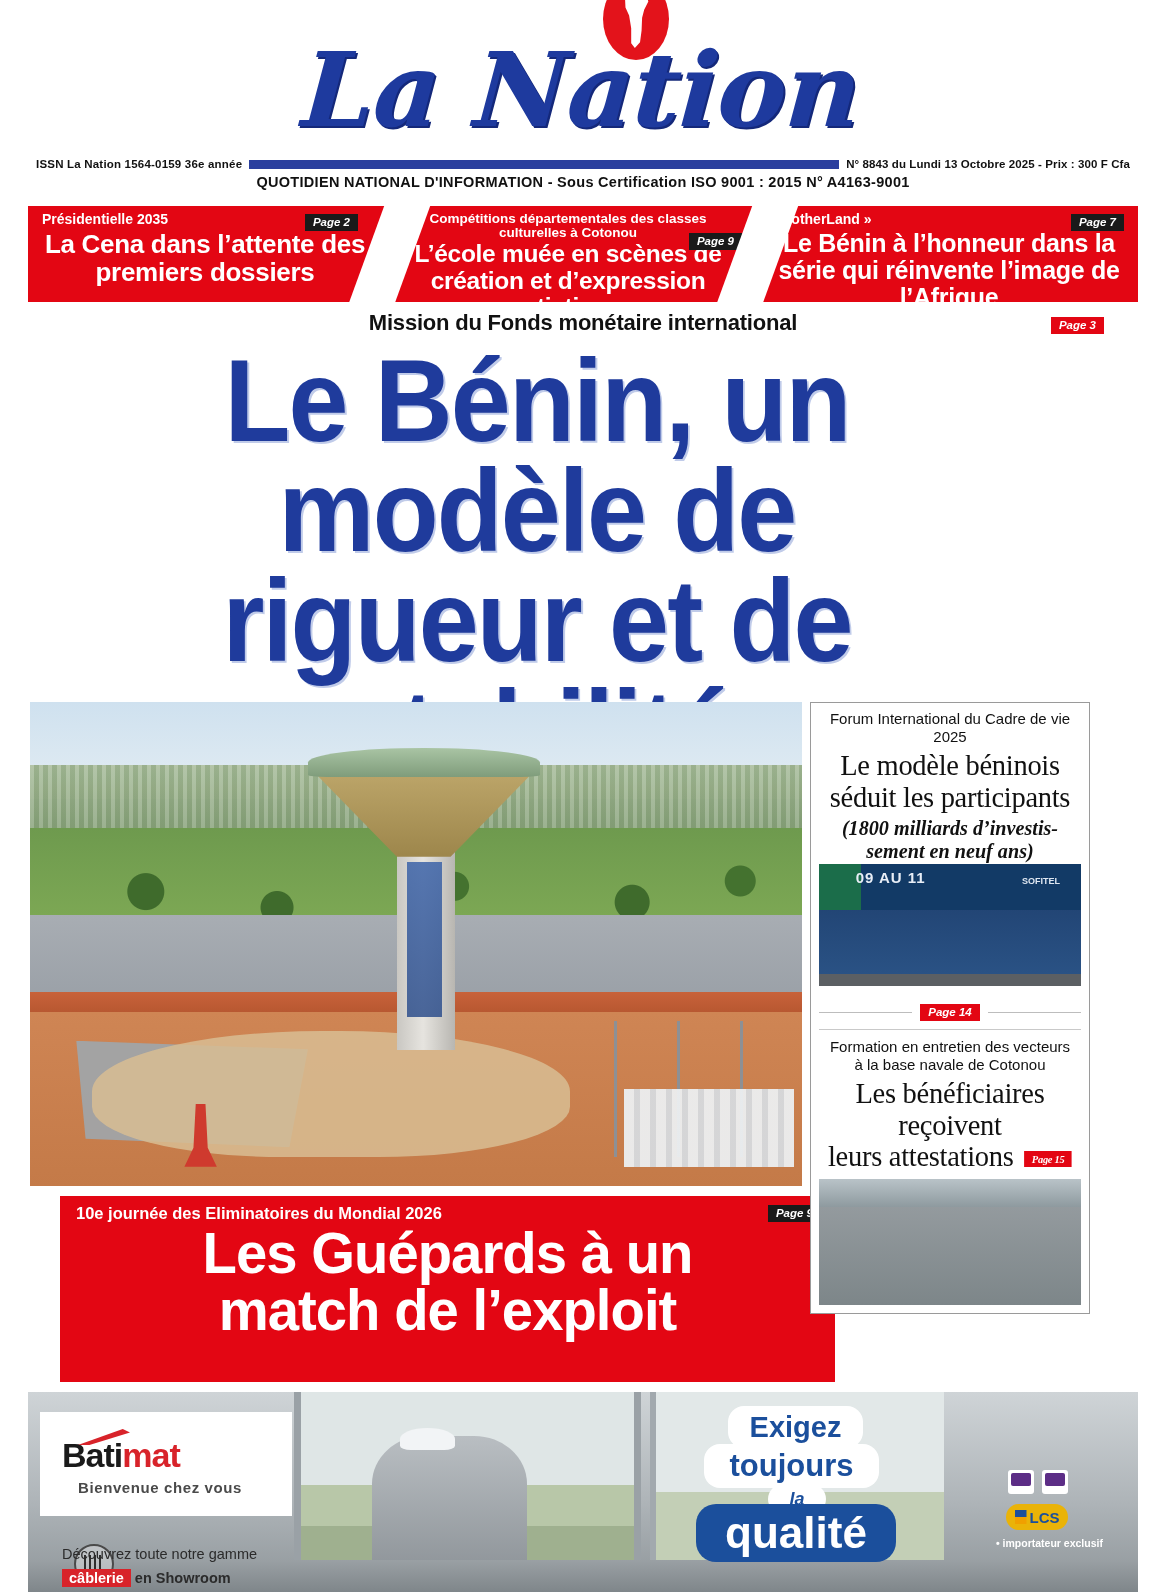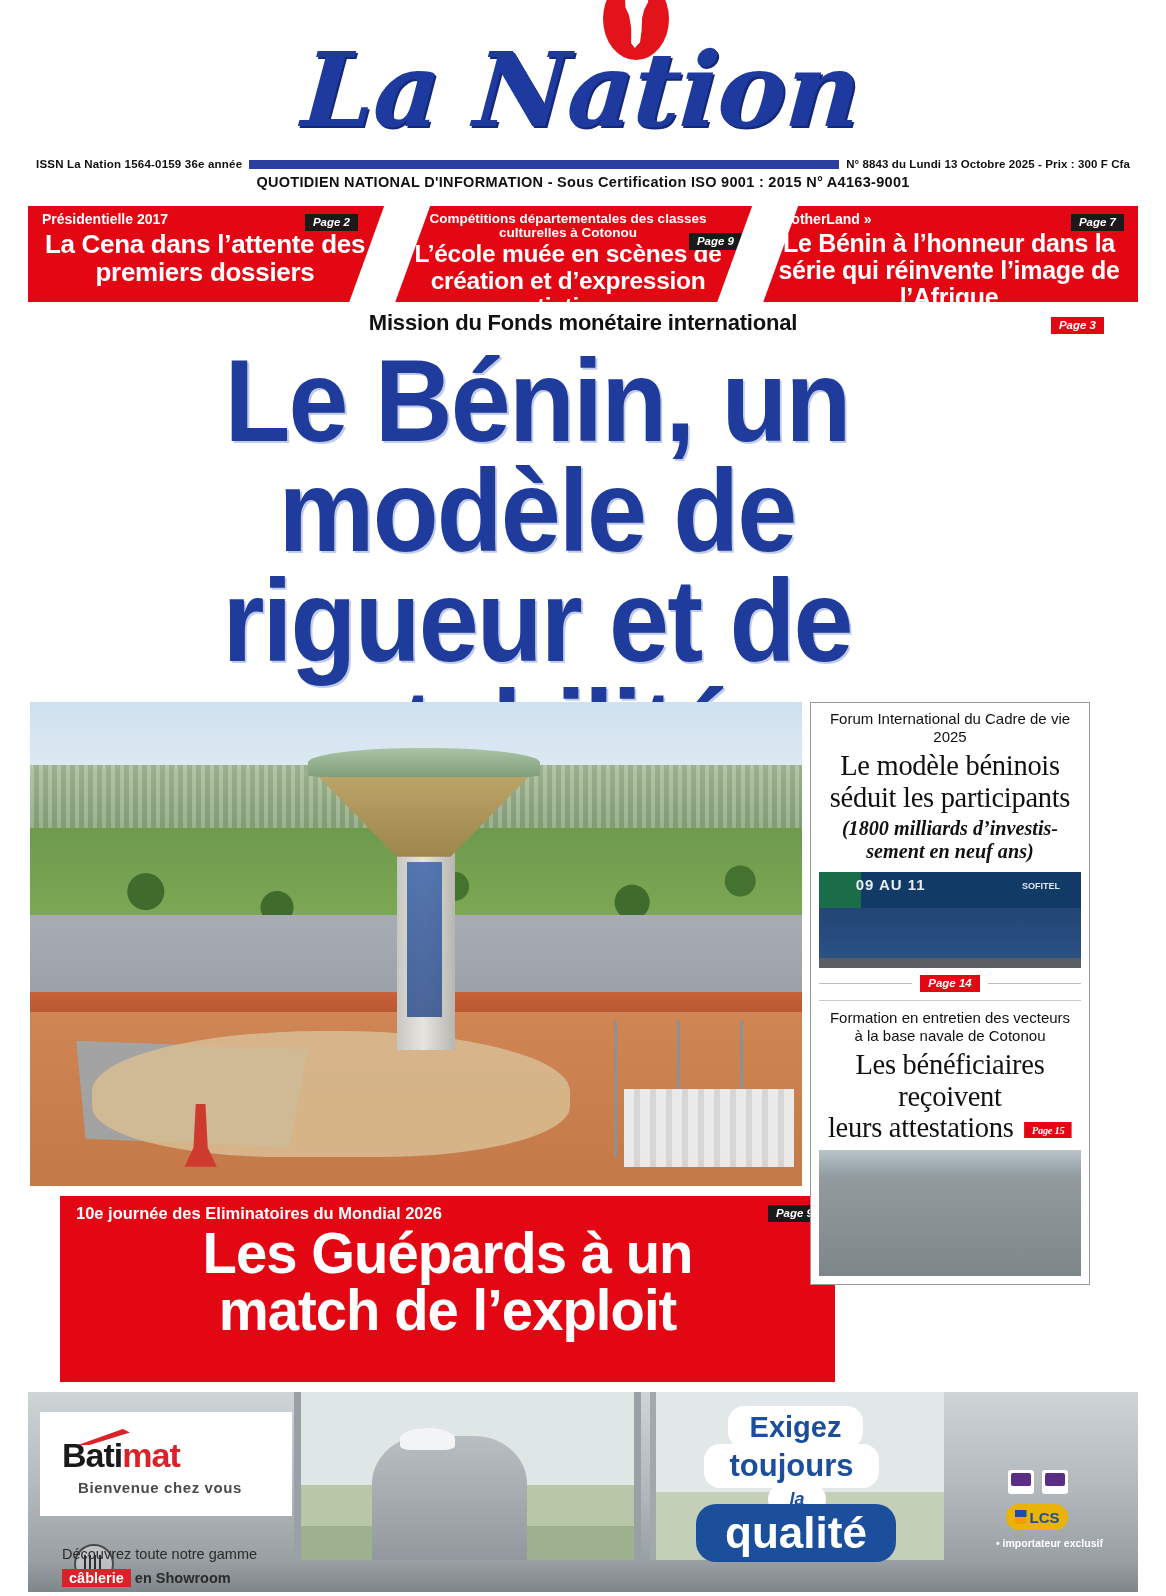--- a/index.html
+++ b/index.html
@@ -178,34 +178,34 @@
     font-size:30px;line-height:1.04;text-align:center;color:#111;
     font-weight:400;margin-top:4px;letter-spacing:-0.3px;
     transform:scaleX(0.95);transform-origin:center top;
   }
   .rail-sub{
     font-family:"Liberation Serif", serif;
     font-style:italic;font-weight:700;font-size:21px;line-height:1.12;
     text-align:center;color:#111;margin-top:5px;
     transform:scaleX(0.96);transform-origin:center top;
   }
-  .rail-photo{width:100%;height:96px;margin-top:8px;overflow:hidden;position:relative;background:#21426d;}
+  .rail-photo{width:100%;height:122px;overflow:hidden;position:relative;background:#21426d;}
   .rp-bg{position:absolute;inset:0;background:linear-gradient(#1d3d6b,#2b5487);}
   .rp-banner{position:absolute;left:0;top:0;width:100%;height:38%;
       background:linear-gradient(90deg,#1b6d4a 0 16%,#123a66 16% 100%);}
   .rp-txt{position:absolute;left:14%;top:4%;color:#e8eef7;font-size:15px;font-weight:700;letter-spacing:1px;}
   .rp-txt2{position:absolute;right:8%;top:10%;color:#dfe7f2;font-size:9px;font-weight:700;}
   .rp-row{position:absolute;left:2%;bottom:6%;width:96%;height:62%;
       display:flex;gap:2px;align-items:flex-end;}
   .rp-row span{flex:1;background:#2a3550;border-radius:40% 40% 4% 4%;}
   .rp-row span:nth-child(3n){background:#495a7d;}
   .rp-row span:nth-child(5n){background:#6d5b4a;}
   .rp-floor{position:absolute;left:0;bottom:0;width:100%;height:10%;background:#5b5f63;}
 
-  .rail-pagerow{display:flex;align-items:center;gap:8px;margin-top:7px;}
+  .rail-pagerow{display:flex;align-items:center;gap:8px;margin-top:18px;}
   .rail-pagerow .line{flex:1;height:1px;background:#bdbdbd;}
 
   .rail-divider{height:1px;background:#c9c9c9;margin:8px 0;}
 
   .rail-photo2{width:100%;height:126px;margin-top:8px;overflow:hidden;position:relative;background:#6b6a52;}
   .mil-bg{position:absolute;inset:0;background:linear-gradient(#9aa0a4,#7d8689);}
   .mil-roof{position:absolute;left:0;top:0;width:100%;height:22%;background:linear-gradient(#b9c3c8,#8e9a9f);}
   .mil-row{position:absolute;left:1%;bottom:4%;width:98%;height:74%;display:flex;gap:2px;align-items:flex-end;}
   .mil-row span{flex:1;background:linear-gradient(#6f7350,#565a3c);border-radius:36% 36% 3% 3%;position:relative;}
   .mil-row span:after{content:"";position:absolute;left:18%;top:44%;width:64%;height:20%;background:#eef1f4;}
@@ -279,21 +279,21 @@
   <div class="issn-row">
     <div class="issn-left">ISSN La Nation 1564-0159   36e année</div>
     <div class="issn-rule"></div>
     <div class="issn-right">N° 8843 du Lundi 13 Octobre  2025 - Prix : 300 F Cfa</div>
   </div>
   <div class="tagline">QUOTIDIEN  NATIONAL  D'INFORMATION - Sous Certification ISO 9001 : 2015 N° A4163-9001</div>
 
   <div class="teaser-strip">
 
     <div class="teaser t1">
-      <div class="kicker">Présidentielle 2017</div>
+      <div class="kicker">Présidentielle 2035</div>
       <div class="headline">La Cena dans l’attente des premiers dossiers</div>
       <div class="pb-wrap">
         <span class="pagebox">Page 2</span>
       </div>
     </div>
 
     <div class="slash s1"></div>
 
     <div class="teaser t2">
       <div class="kicker center">Compétitions départementales des classes culturelles à Cotonou</div>

